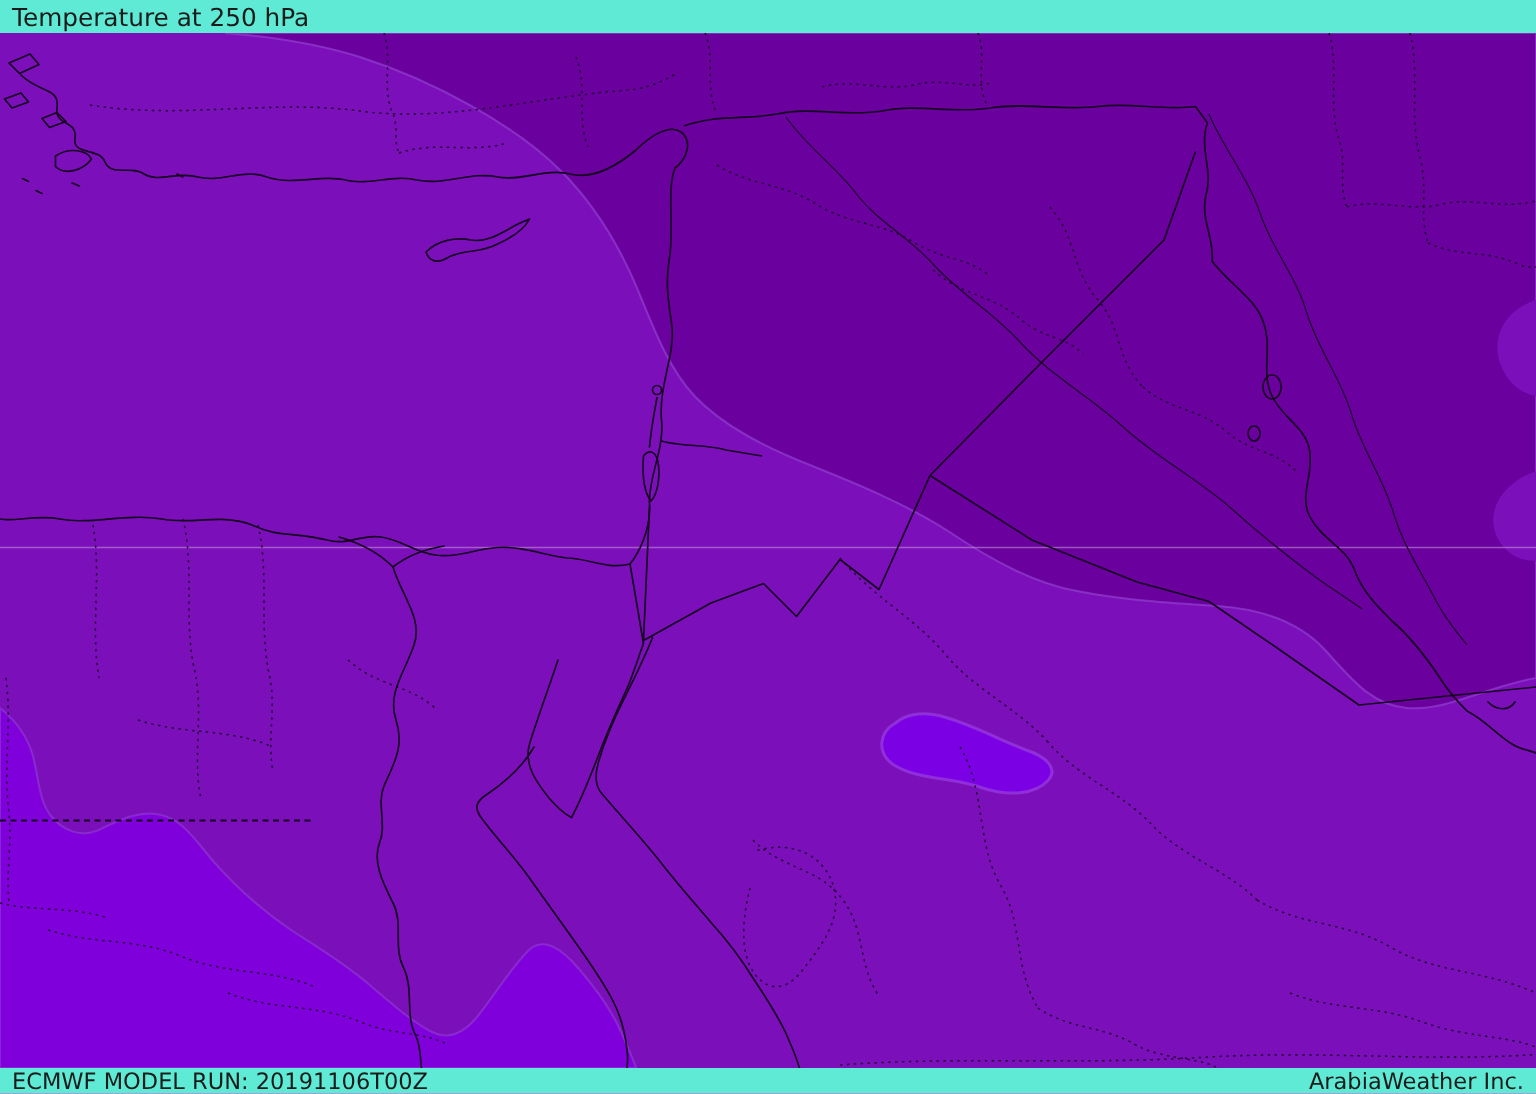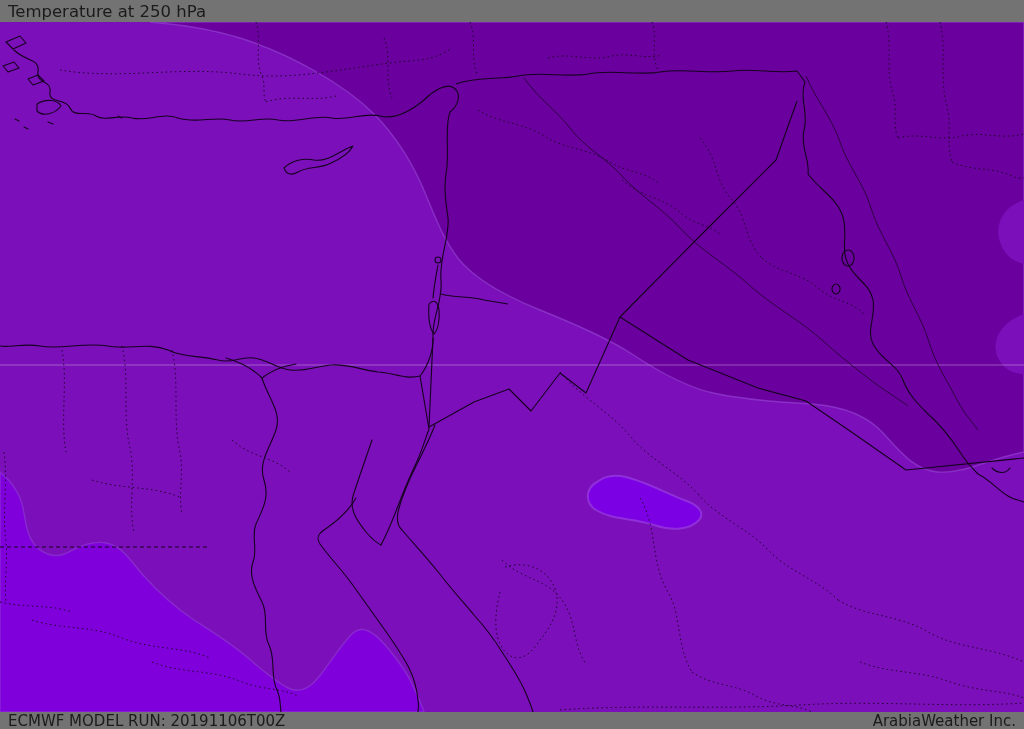--- a/index.html
+++ b/index.html
@@ -1,17 +1,17 @@
 <!DOCTYPE html>
 <html><head>
 <meta charset="utf-8">
 <style>
   html,body{margin:0;padding:0;}
   body{width:1024px;height:729px;overflow:hidden;}
-  .app{position:relative;width:1024px;height:729px;background:#737373;
+  .app{position:relative;width:1024px;height:729px;background:#5eead4;
        font-family:"DejaVu Sans","Liberation Sans",sans-serif;}
   .bar{position:absolute;left:0;width:1024px;display:flex;
        justify-content:space-between;align-items:flex-end;
        box-sizing:border-box;padding:0 8px;color:#1b1b1b;}
   .bar.top{top:0;height:22px;font-size:16.5px;line-height:21px;}
   .bar.bottom{top:712px;height:17px;font-size:15px;line-height:16px;}
   .bar span{white-space:nowrap;}
   .mapwrap{position:absolute;top:22px;left:0;width:1024px;height:690px;}
   svg{display:block;}
   .coast{fill:none;stroke-width:1.1;stroke-linecap:round;stroke-linejoin:round;}

